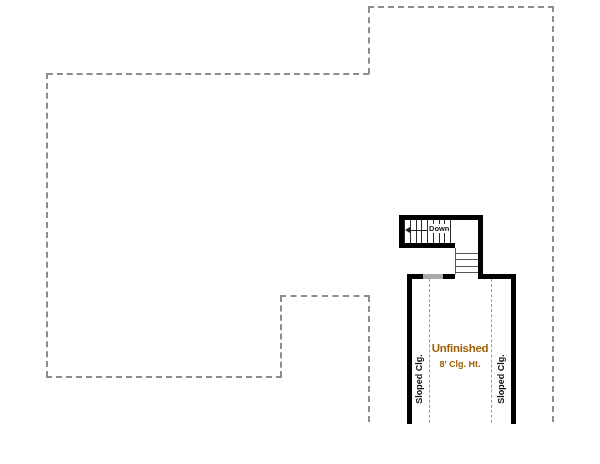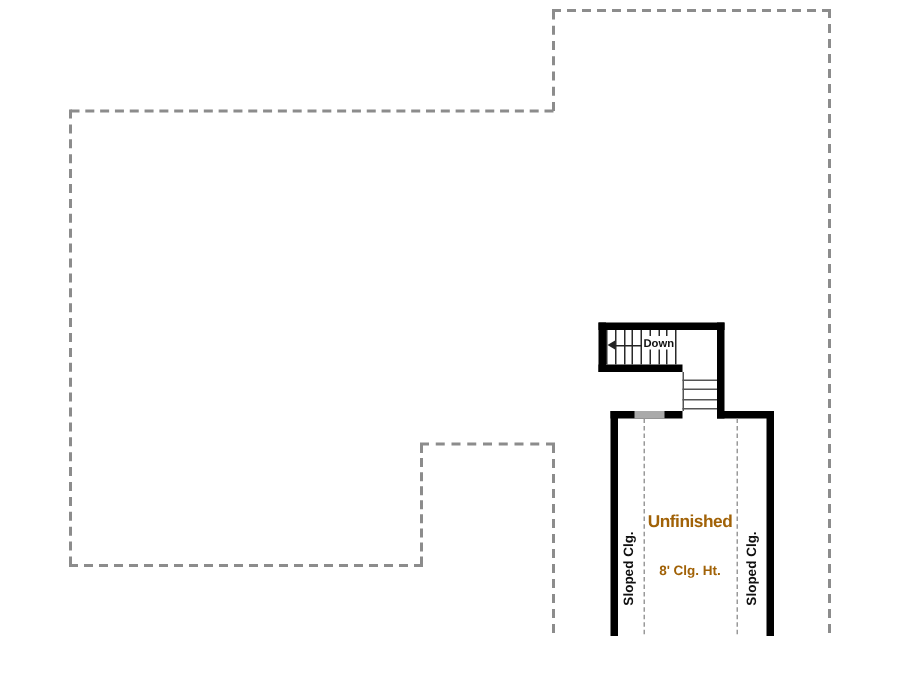--- a/index.html
+++ b/index.html
@@ -41,21 +41,21 @@
     position:absolute;left:428px;top:224px;z-index:3;
     background:#ffffff;padding:0 1px;
     font-size:7.5px;font-weight:bold;color:#111;letter-spacing:0;
   }
   
   #room-label-block{
     position:absolute;left:405px;top:341px;width:110px;
     text-align:center;color:#a16207;z-index:2;
   }
   .room-line{font-size:11.5px;font-weight:bold;line-height:14.5px;letter-spacing:-0.3px;white-space:nowrap;}
-  .room-sub{font-size:9px;font-weight:bold;line-height:12px;margin-top:18px;white-space:nowrap;}
+  .room-sub{font-size:9px;font-weight:bold;line-height:12px;margin-top:2px;white-space:nowrap;}
   .sloped-label{
     position:absolute;width:60px;height:12px;
     font-size:9px;font-weight:bold;color:#111;text-align:center;
     transform:rotate(-90deg);transform-origin:center center;white-space:nowrap;
   }
   #sloped-clg-left{left:390px;top:373px;}
   #sloped-clg-right{left:472px;top:373px;}
 </style>
 </head>
 <body>

